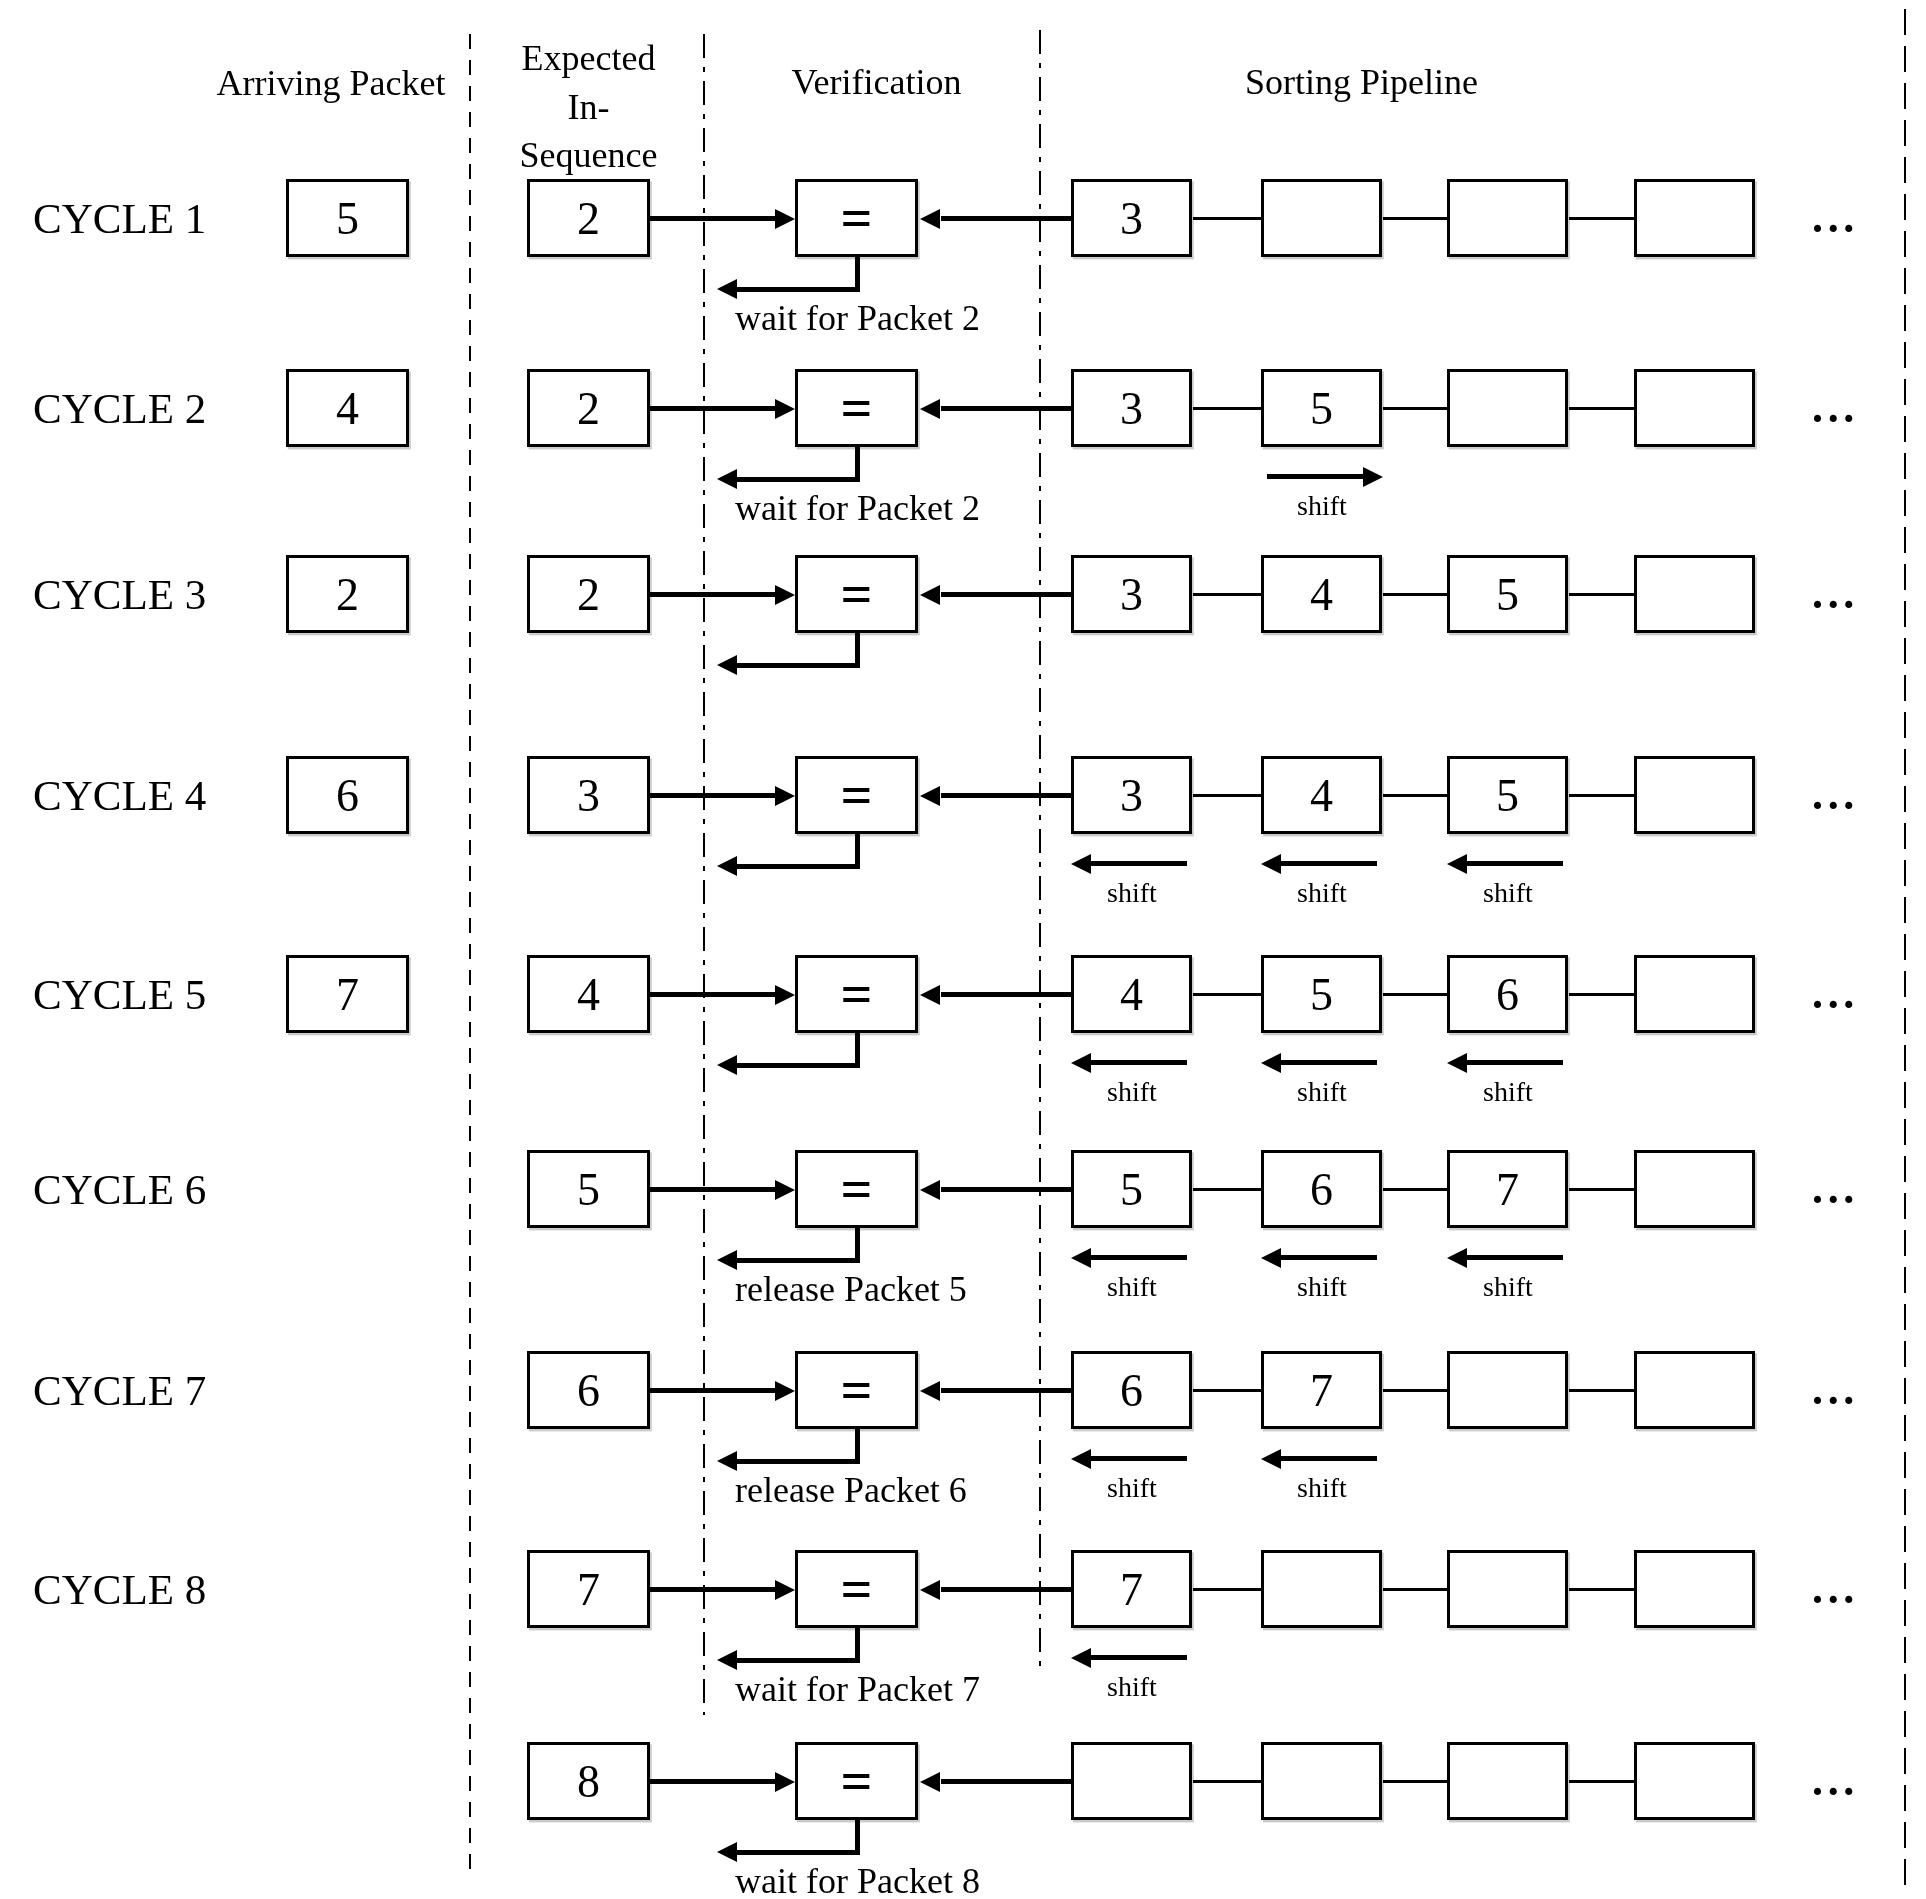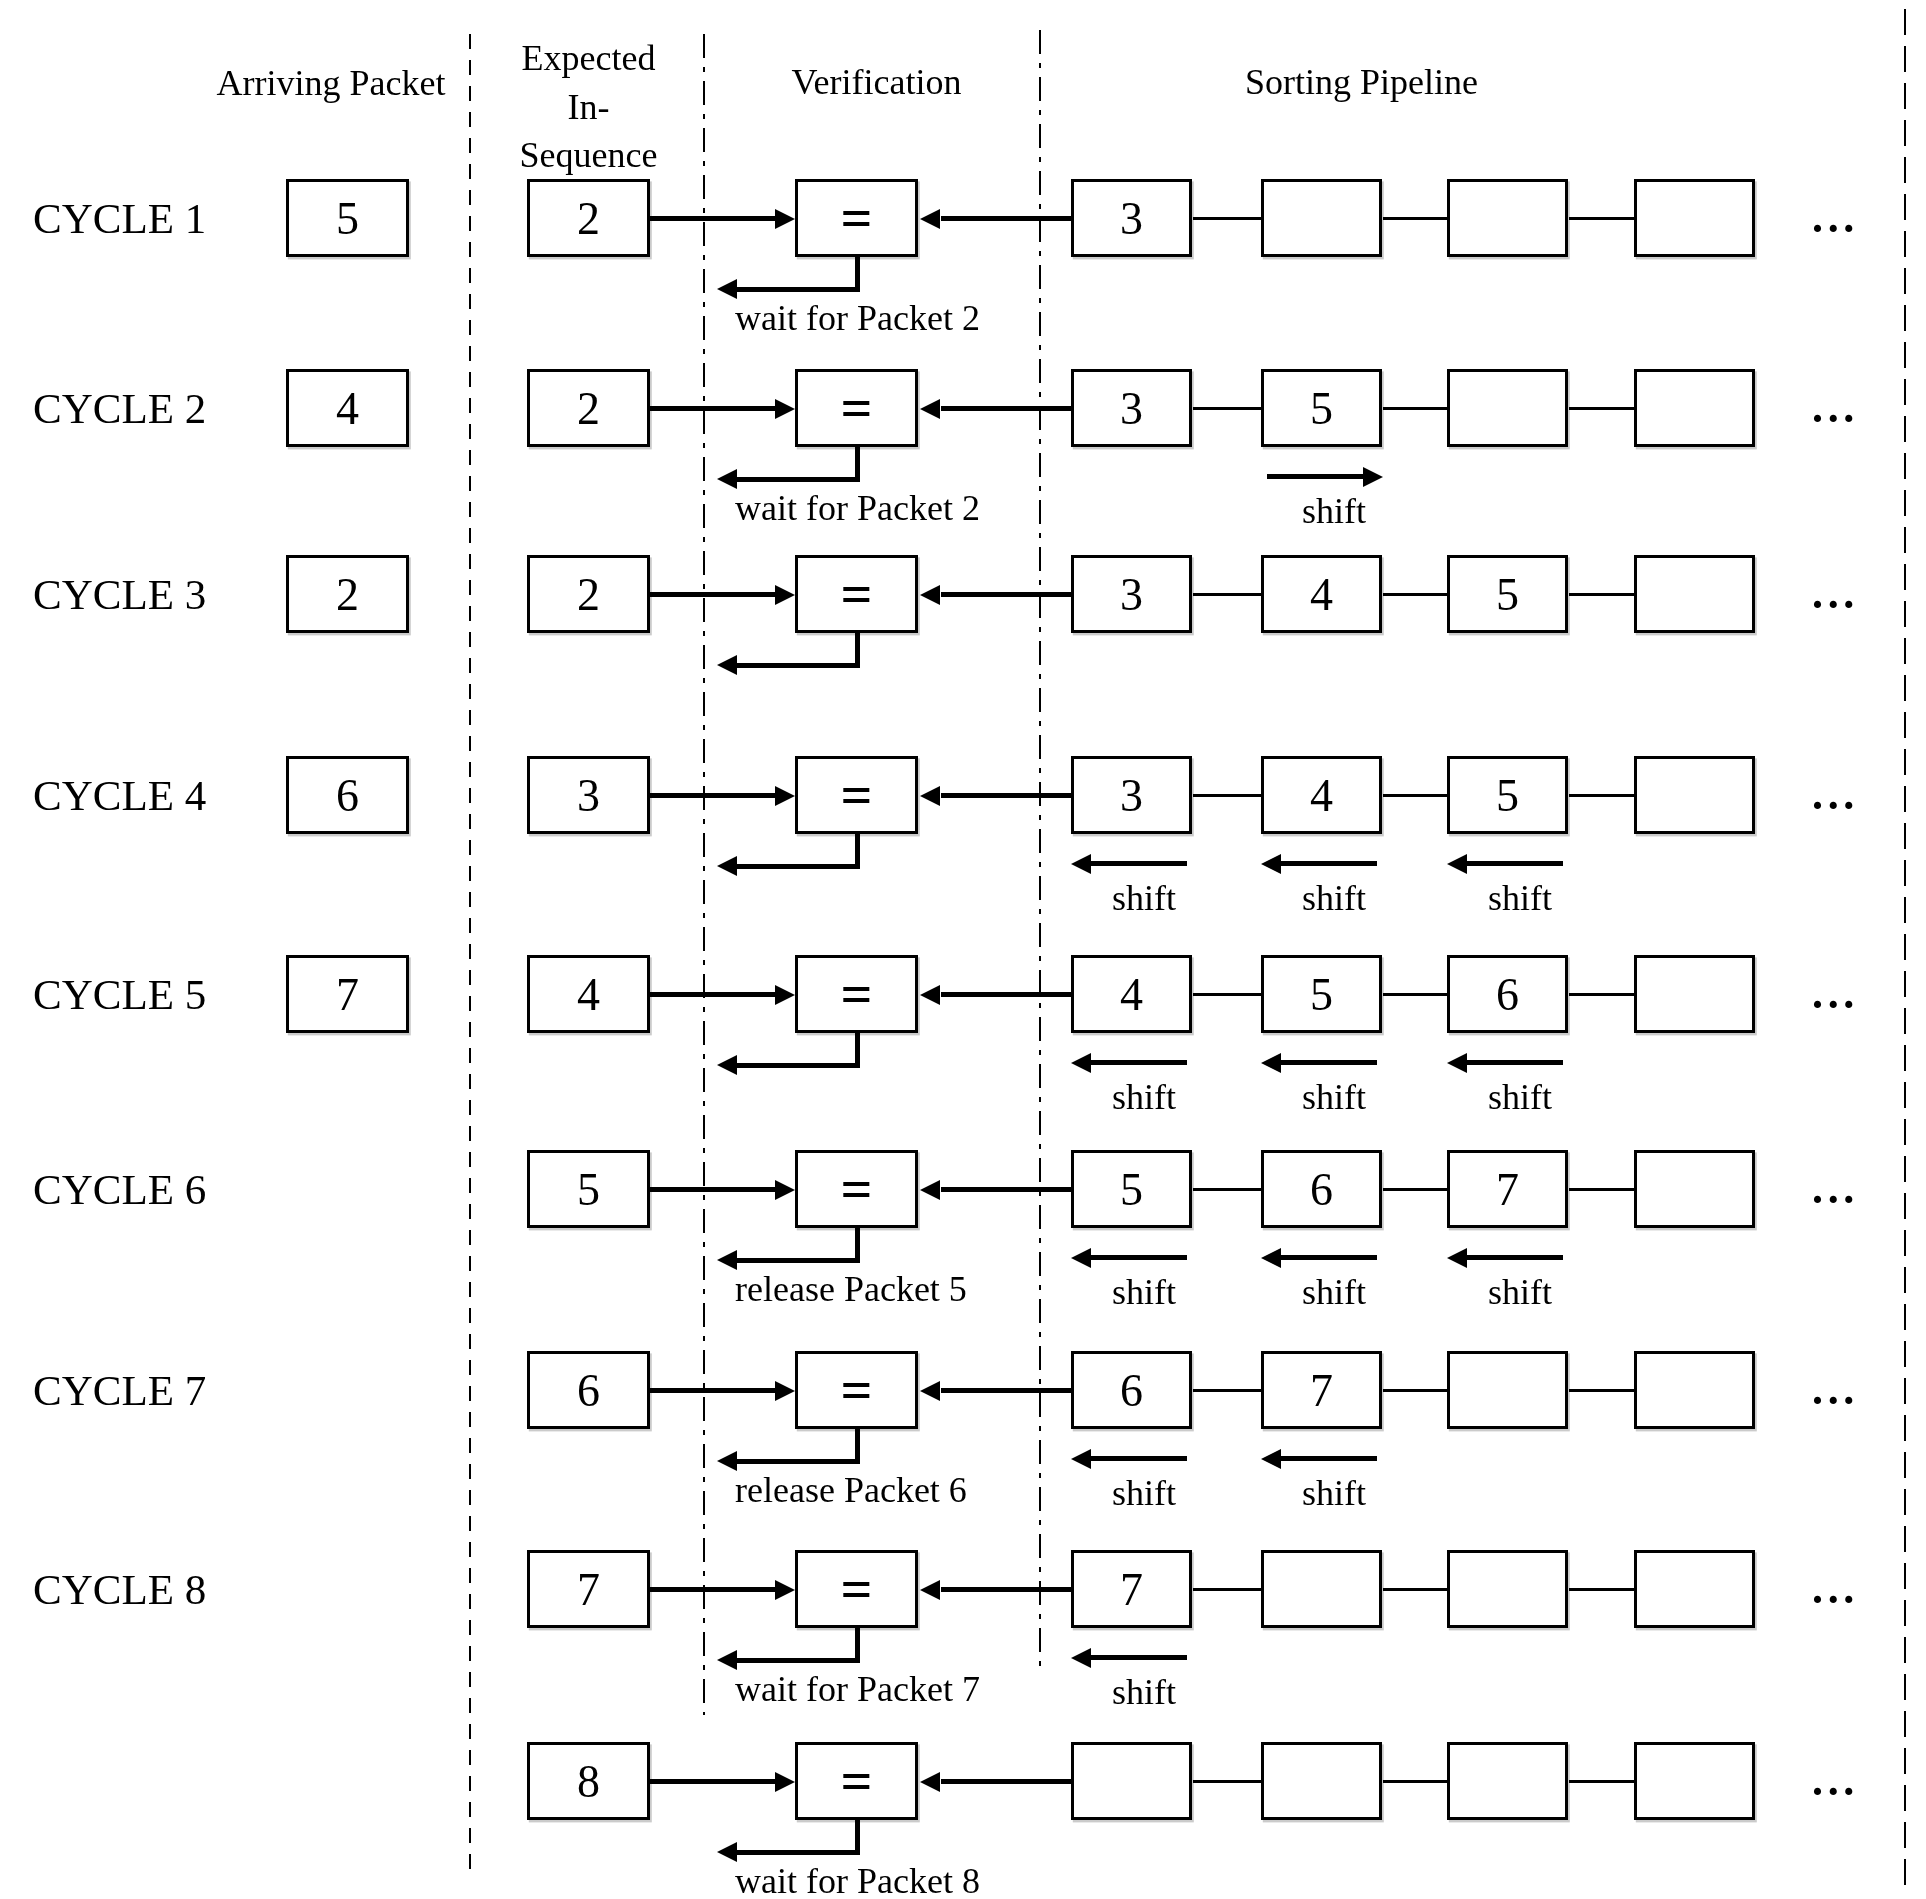--- a/index.html
+++ b/index.html
@@ -59,21 +59,21 @@
   .out-head{left:717px;top:100px;}
   .action-text{position:absolute;left:735px;top:118px;width:450px;font-size:36px;}
   
   .shift-group{display:none;position:absolute;top:0;width:122px;height:178px;}
   .sg0{left:1071px;}.sg1{left:1261px;}.sg2{left:1447px;}
   .shift-line{position:absolute;top:105px;left:18px;width:98px;height:4.7px;background:#000;}
   .shift-head-l{left:0;top:98px;}
   .shift-head-r{display:none;left:102px;top:98px;}
   .dir-right .shift-head-r{display:block;}
   .dir-right .shift-line{left:6px;}
-  .shift-text{position:absolute;top:121px;left:12px;width:122px;text-align:center;font-size:36px;}
+  .shift-text{position:absolute;top:121px;left:0;width:122px;text-align:center;font-size:28px;}
 </style>
 </head>
 <body>
 
 <div id="diagram">
 
   <div class="hdr" id="hdr-arriving">Arriving Packet</div>
   <div class="hdr" id="hdr-counter">Expected In-
 Sequence
 Counter</div>

